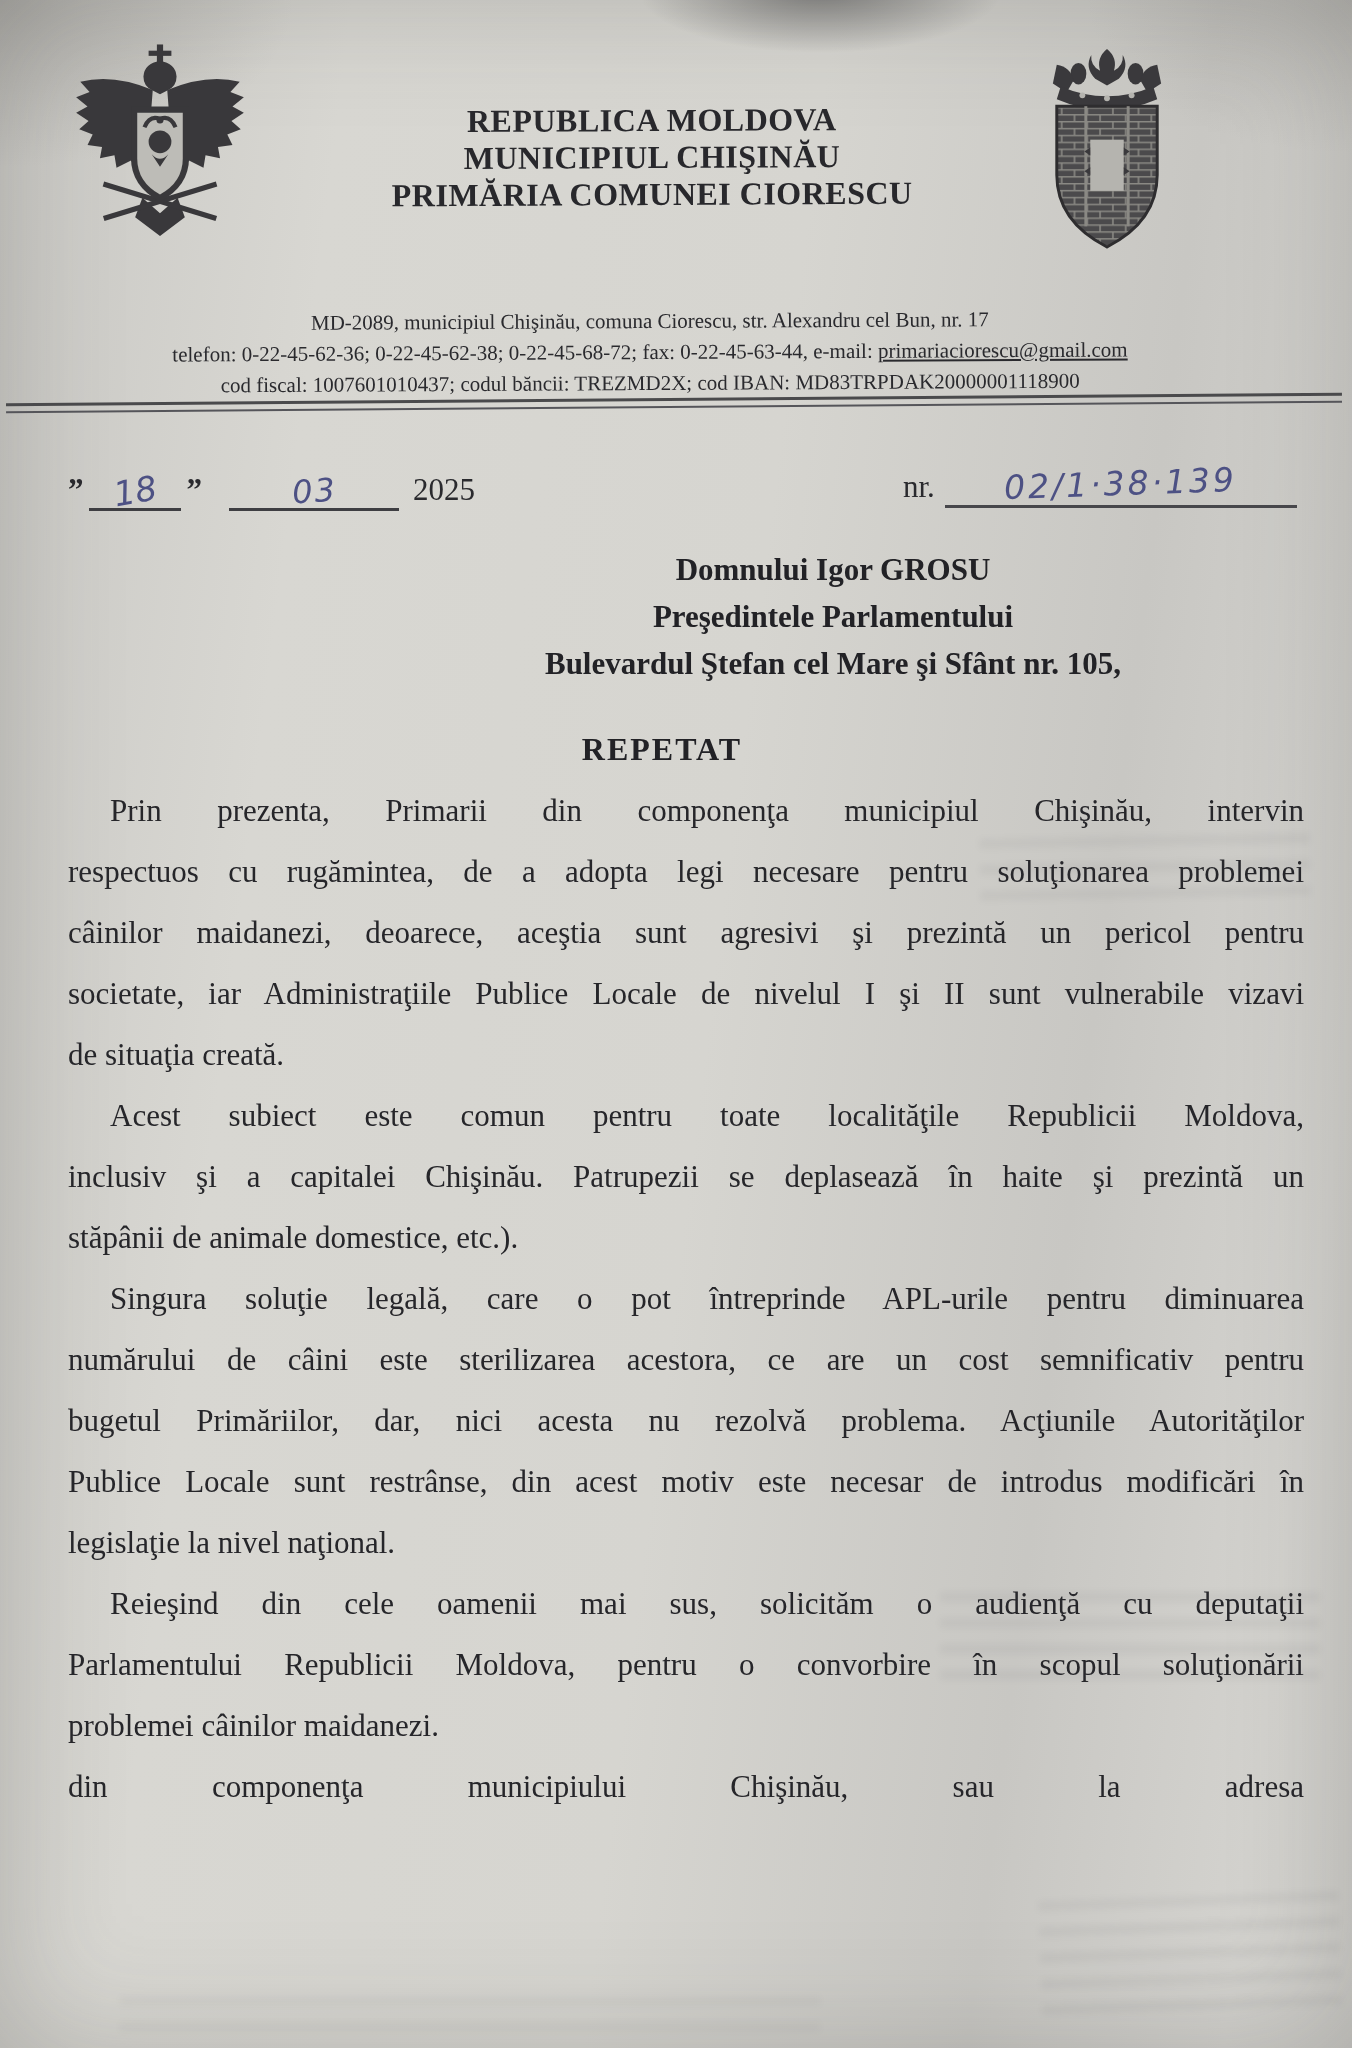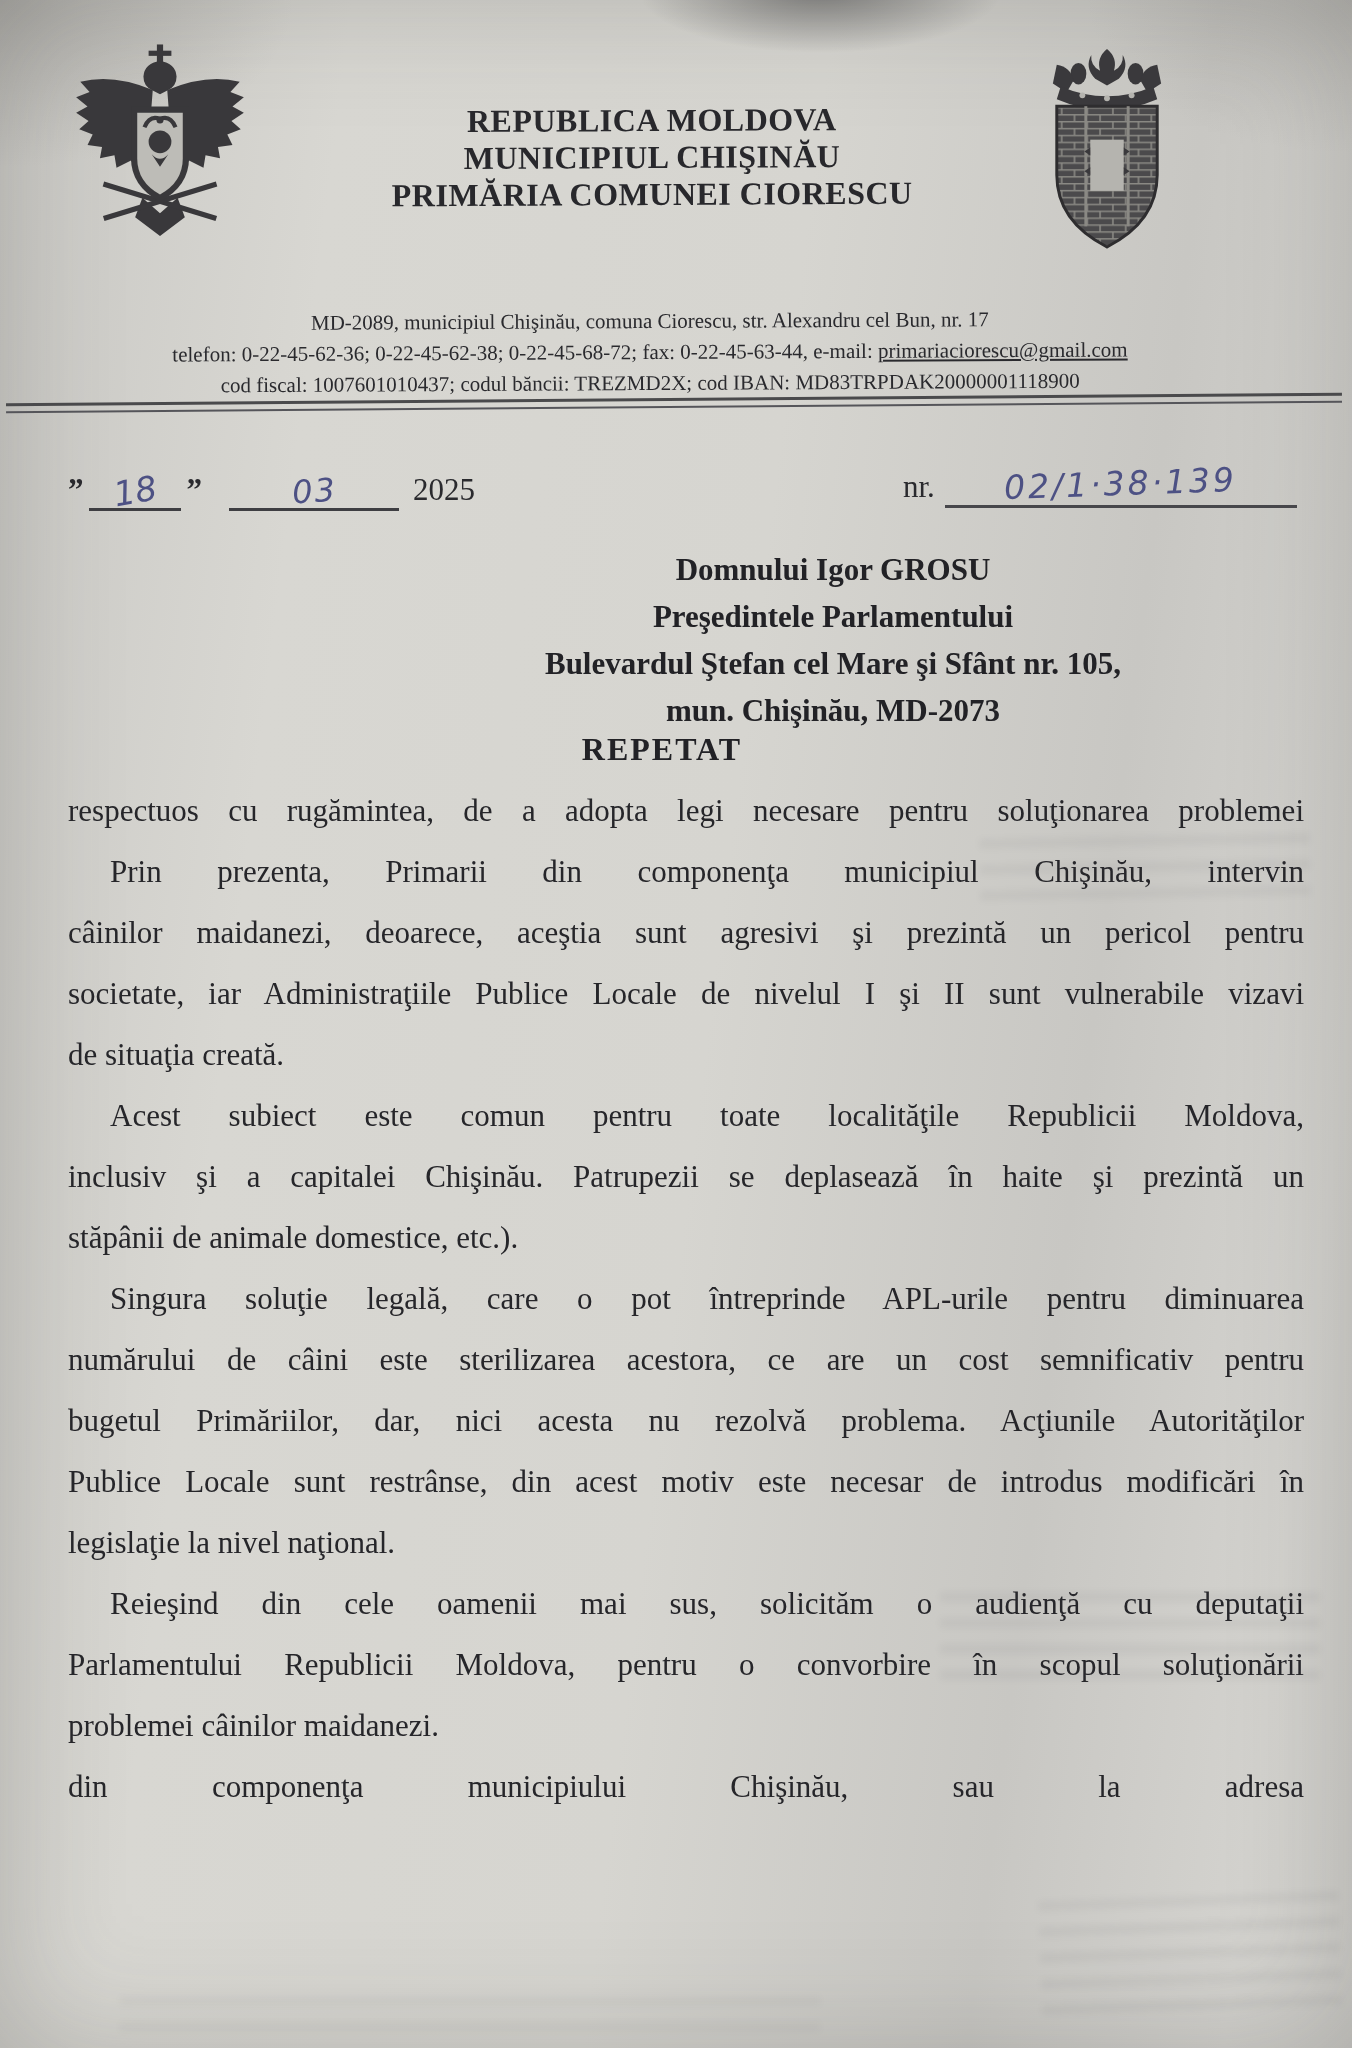--- a/index.html
+++ b/index.html
@@ -153,29 +153,28 @@
   </div>
 
   <div class="nr-group">
     <span>nr.</span><span class="slot slot-nr"><span class="hw">02/1·38·139</span></span>
   </div>
 
   <div class="addressee">
     <div>Domnului Igor GROSU</div>
     <div>Preşedintele Parlamentului</div>
     <div>Bulevardul Ştefan cel Mare şi Sfânt nr. 105,</div>
-    <div>mun. Chişinău, MD-2073</div>
   </div>
 
   <div class="subject">REPETAT</div>
 
   <div class="body-text">
     <div>
+      <div class="line indent">Prin prezenta, Primarii din componenţa municipiul Chişinău, intervin</div>
       <div class="line">respectuos cu rugămintea, de a adopta legi necesare pentru soluţionarea problemei</div>
-      <div class="line indent">Prin prezenta, Primarii din componenţa municipiul Chişinău, intervin</div>
       <div class="line">câinilor maidanezi, deoarece, aceştia sunt agresivi şi prezintă un pericol pentru</div>
       <div class="line">societate, iar Administraţiile Publice Locale de nivelul I şi II sunt vulnerabile vizavi</div>
       <div class="line end">de situaţia creată.</div>
     </div>
     <div>
       <div class="line indent">Acest subiect este comun pentru toate localităţile Republicii Moldova,</div>
       <div class="line">inclusiv şi a capitalei Chişinău. Patrupezii se deplasează în haite şi prezintă un</div>
       <div class="line end">stăpânii de animale domestice, etc.).</div>
     </div>
     <div>

